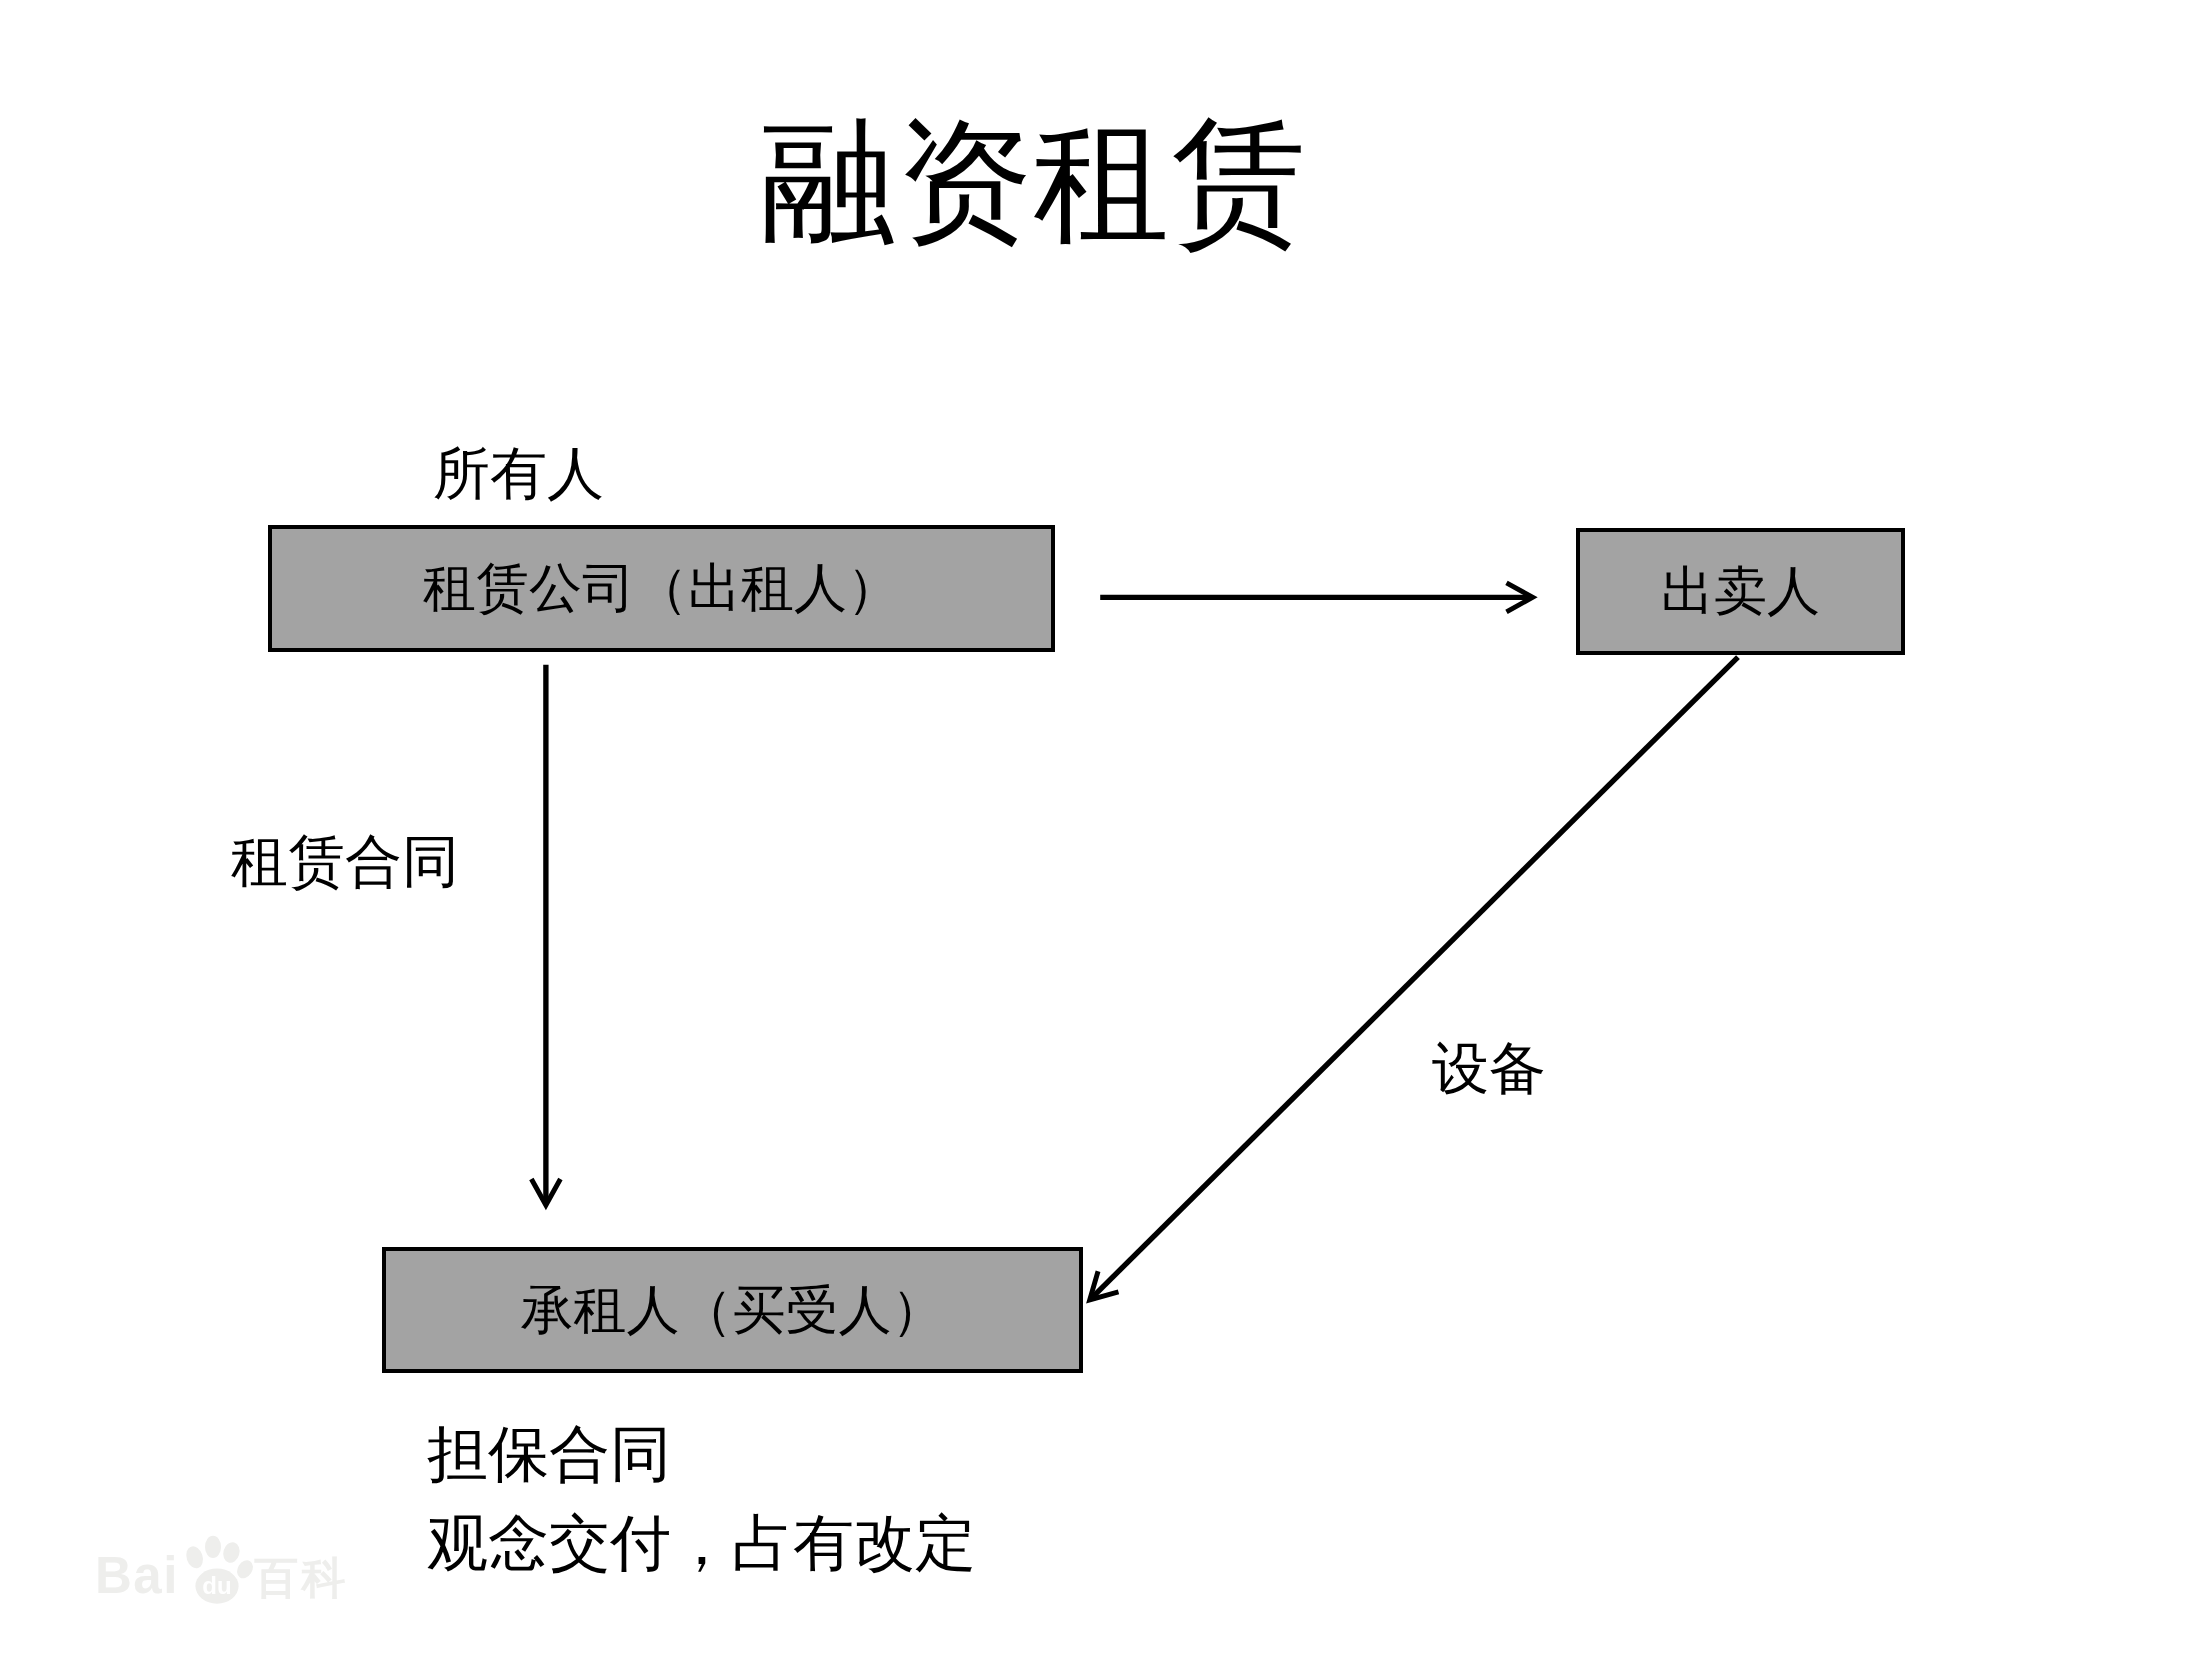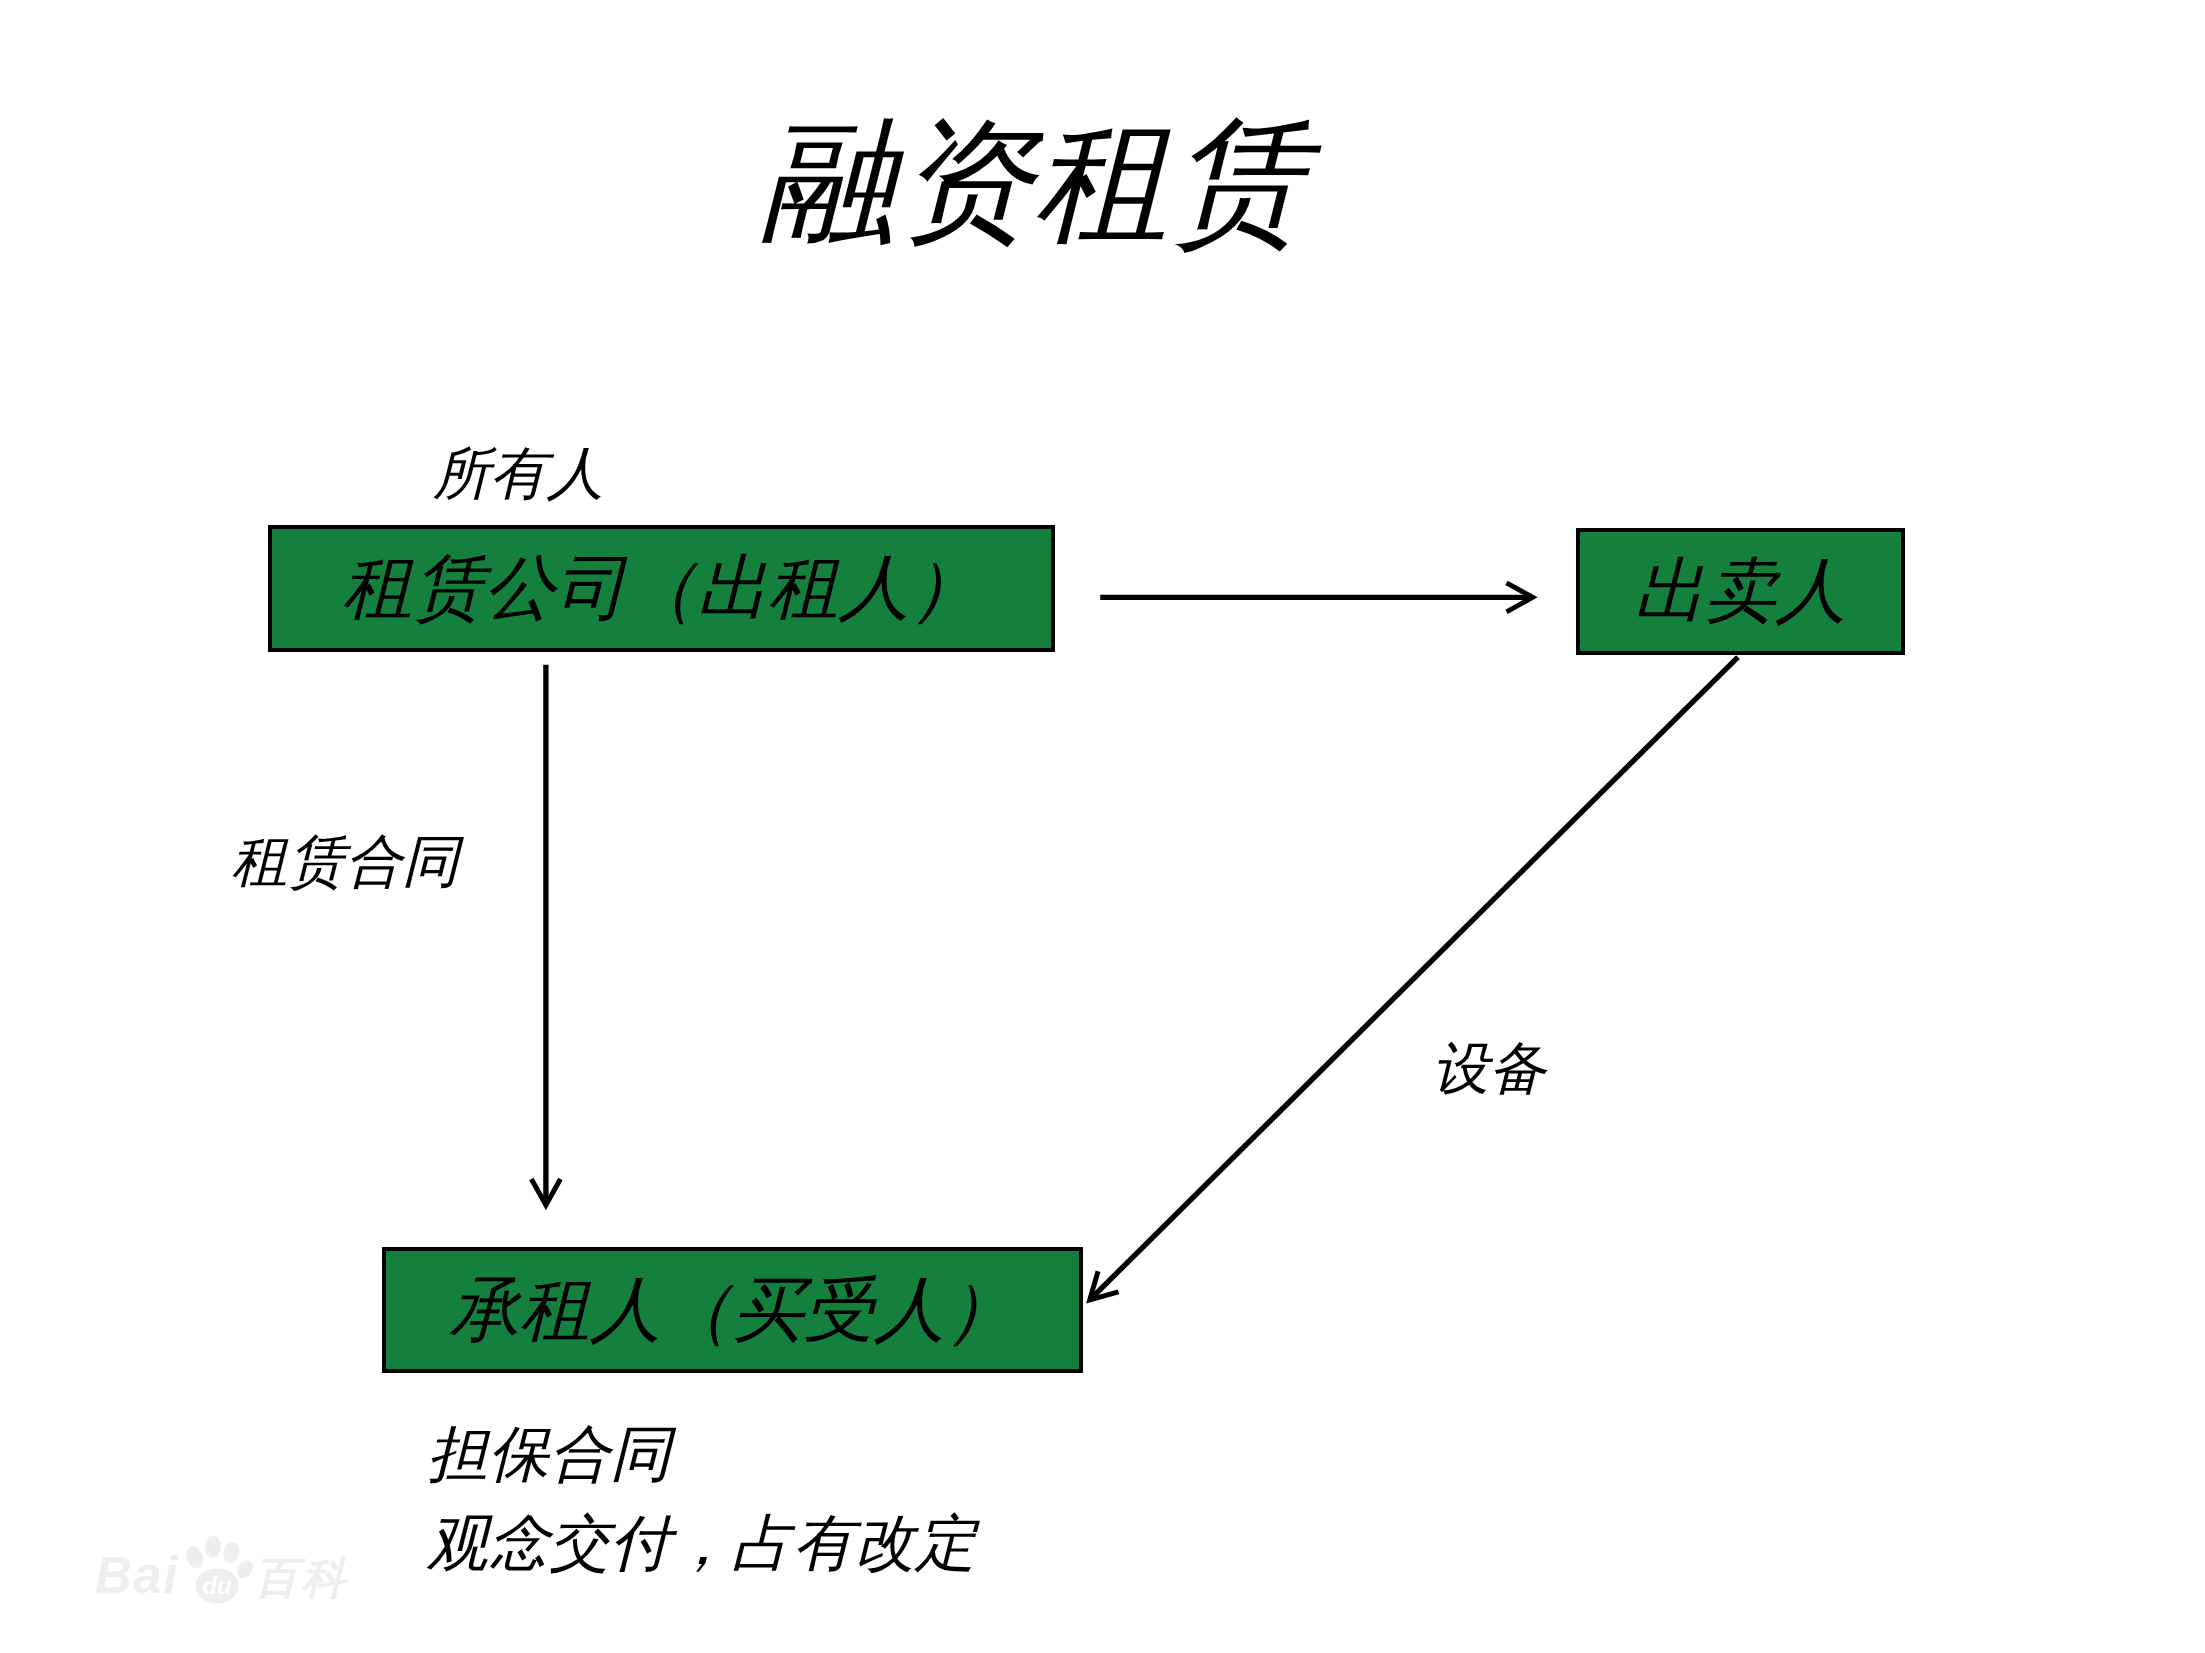--- a/index.html
+++ b/index.html
@@ -13,42 +13,41 @@
   body {
     position: relative;
     font-family: "Liberation Serif", "DejaVu Serif", serif;
     color: #000000;
   }
   .canvas {
     position: absolute;
     inset: 0;
     width: 2205px;
     height: 1654px;
-    font-style: italic;
   }
   .page-title {
     position: absolute;
     left: 760px;
     top: 112px;
     margin: 0;
     font-size: 136px;
     line-height: 1.05;
     font-weight: 400;
     letter-spacing: 0.8px;
     white-space: nowrap;
   }
   .node-box {
     position: absolute;
     box-sizing: border-box;
     border: 4.6px solid #000000;
-    background: #15803d;
+    background: #a3a3a3;
     display: flex;
     align-items: center;
     justify-content: center;
-    font-size: 71px;
+    font-size: 53px;
     line-height: 1;
     white-space: nowrap;
   }
   .node-box--lessor { left: 268px;  top: 525px;  width: 787px; height: 127px; }
   .node-box--seller { left: 1576px; top: 528px;  width: 329px;  height: 127px; }
   .node-box--lessee { left: 382px;  top: 1247px; width: 701px;  height: 126px; }
   .edge-label {
     position: absolute;
     font-size: 57px;
     line-height: 1.15;

